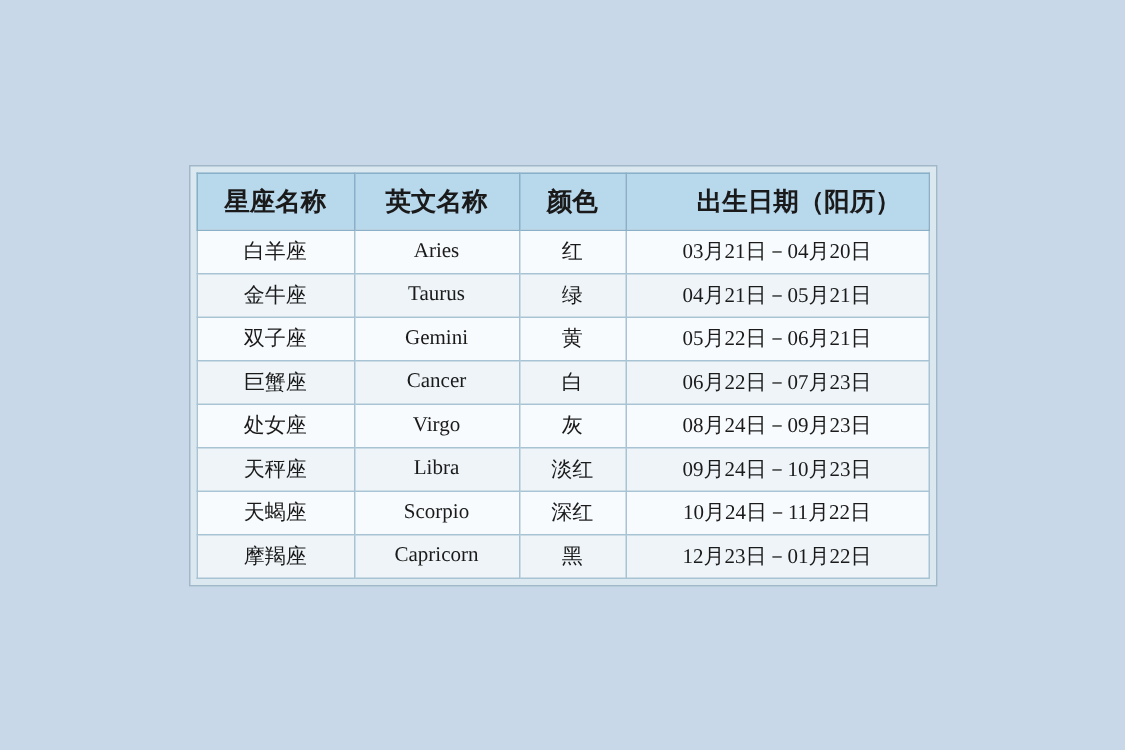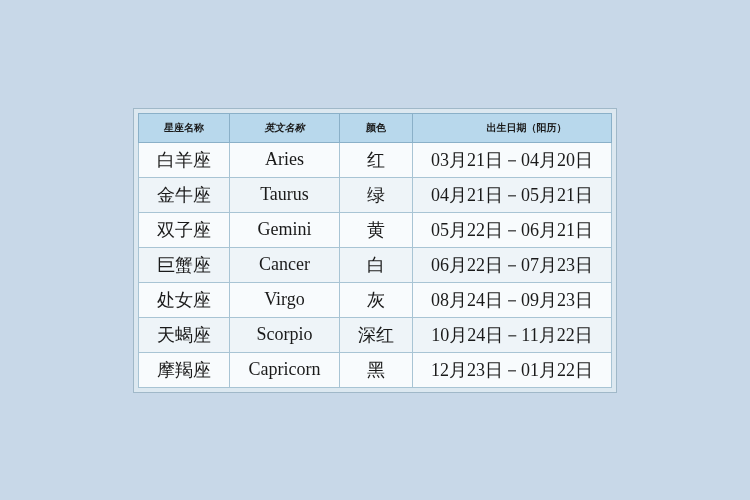--- a/index.html
+++ b/index.html
@@ -26,41 +26,41 @@
 
     table {
       border-collapse: collapse;
       background-color: #f0f6fa;
     }
 
     th {
       background-color: #b8d8ec;
       color: #1a1a1a;
       font-weight: bold;
-      font-size: 10px;
+      font-size: 17px;
       padding: 7px 18px;
       border: 1px solid #8ab0c8;
       text-align: center;
     }
 
     td {
       border: 1px solid #a8c4d4;
       padding: 5px 18px;
       text-align: center;
-      font-size: 18px;
+      font-size: 14px;
       color: #1a1a1a;
       background-color: #f8fbfd;
     }
 
     tr:nth-child(even) td {
       background-color: #eef4f8;
     }
 
     .col-chinese { min-width: 80px; }
-    .col-english { min-width: 110px; font-style: italic; }
+    .col-english { min-width: 110px; }
     .col-color   { min-width: 50px; }
     .col-date    { min-width: 180px; padding-left: 47px; }
   </style>
 </head>
 <body>
 
 <div class="table-container">
   <table>
     <thead>
       <tr>
@@ -95,20 +95,26 @@
           <td>白</td>
           <td>06月22日－07月23日</td>
         </tr>
         <tr>
           <td>处女座</td>
           <td>Virgo</td>
           <td>灰</td>
           <td>08月24日－09月23日</td>
         </tr>
         <tr>
+          <td>天秤座</td>
+          <td>Libra</td>
+          <td>淡红</td>
+          <td>09月24日－10月23日</td>
+        </tr>
+        <tr>
           <td>天蝎座</td>
           <td>Scorpio</td>
           <td>深红</td>
           <td>10月24日－11月22日</td>
         </tr>
         <tr>
           <td>摩羯座</td>
           <td>Capricorn</td>
           <td>黑</td>
           <td>12月23日－01月22日</td>

